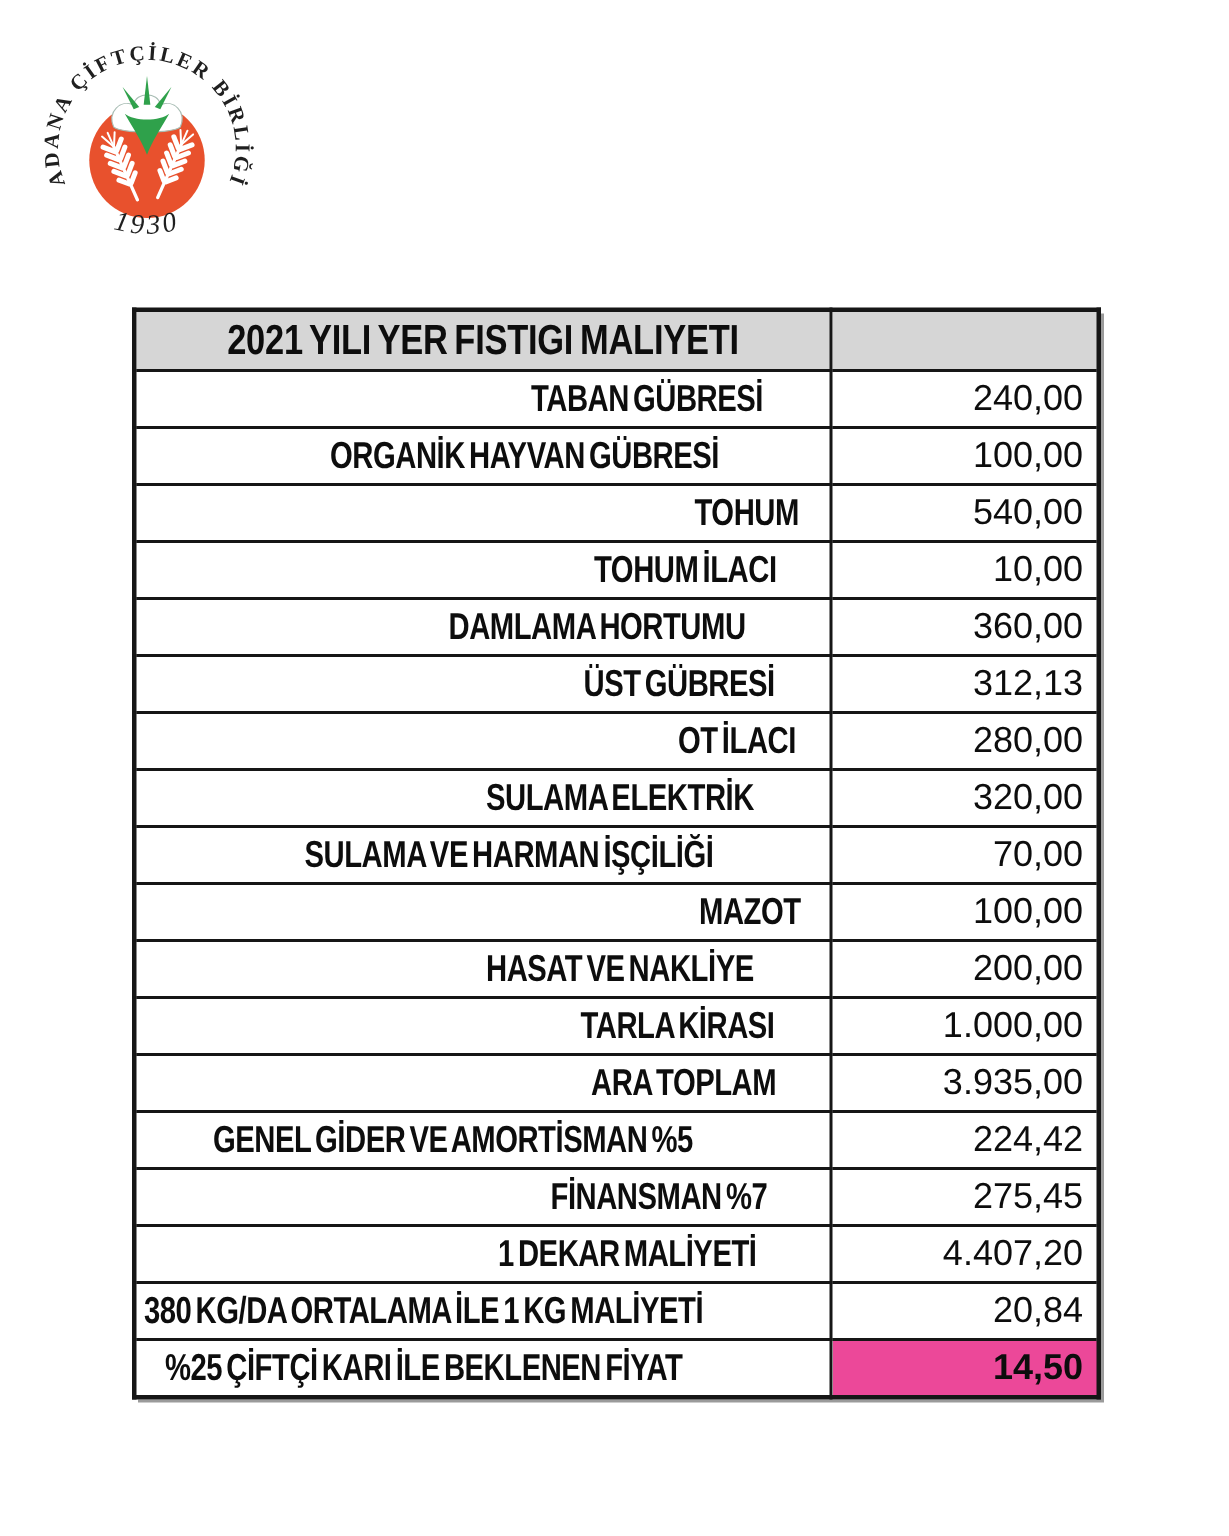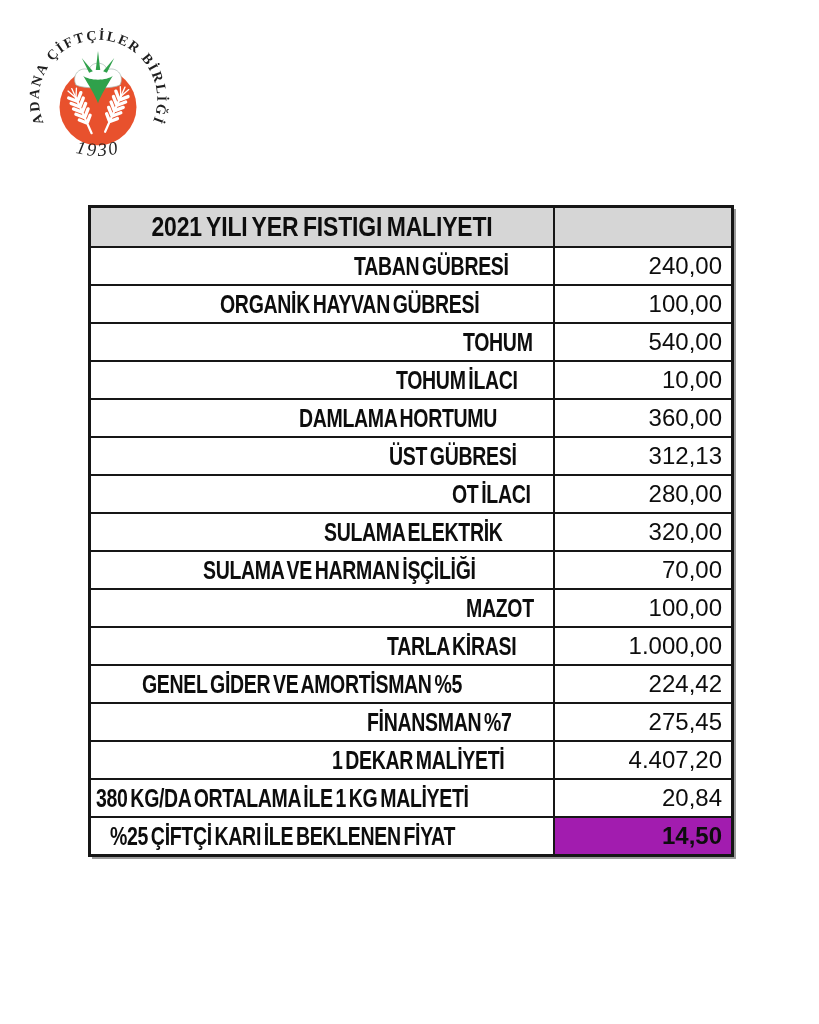--- a/index.html
+++ b/index.html
@@ -59,21 +59,21 @@
     padding-left: 5px;
     text-align: right;
   }
   td.value-cell {
     font-size: 24px;
     text-align: right;
     padding-right: 9px;
     font-weight: normal;
   }
   tr.total-row td.value-cell {
-    background: #a21caf;
+    background: #ec4899;
     font-weight: bold;
   }
 
   
   .cond {
     display: inline-block;
     transform: scaleX(0.78);
     transform-origin: 0 50%;
     letter-spacing: -0.4px;
     word-spacing: -3px;
@@ -213,22 +213,30 @@
       </tr>
       <tr>
         <td class="label-cell"><span class="cond">SULAMA VE HARMAN İŞÇİLİĞİ</span></td>
         <td class="value-cell">70,00</td>
       </tr>
       <tr>
         <td class="label-cell"><span class="cond">MAZOT</span></td>
         <td class="value-cell">100,00</td>
       </tr>
       <tr>
+        <td class="label-cell"><span class="cond">HASAT VE NAKLİYE</span></td>
+        <td class="value-cell">200,00</td>
+      </tr>
+      <tr>
         <td class="label-cell"><span class="cond">TARLA KİRASI</span></td>
         <td class="value-cell">1.000,00</td>
+      </tr>
+      <tr>
+        <td class="label-cell"><span class="cond">ARA TOPLAM</span></td>
+        <td class="value-cell">3.935,00</td>
       </tr>
       <tr>
         <td class="label-cell"><span class="cond">GENEL GİDER VE AMORTİSMAN %5</span></td>
         <td class="value-cell">224,42</td>
       </tr>
       <tr>
         <td class="label-cell"><span class="cond">FİNANSMAN %7</span></td>
         <td class="value-cell">275,45</td>
       </tr>
       <tr>

